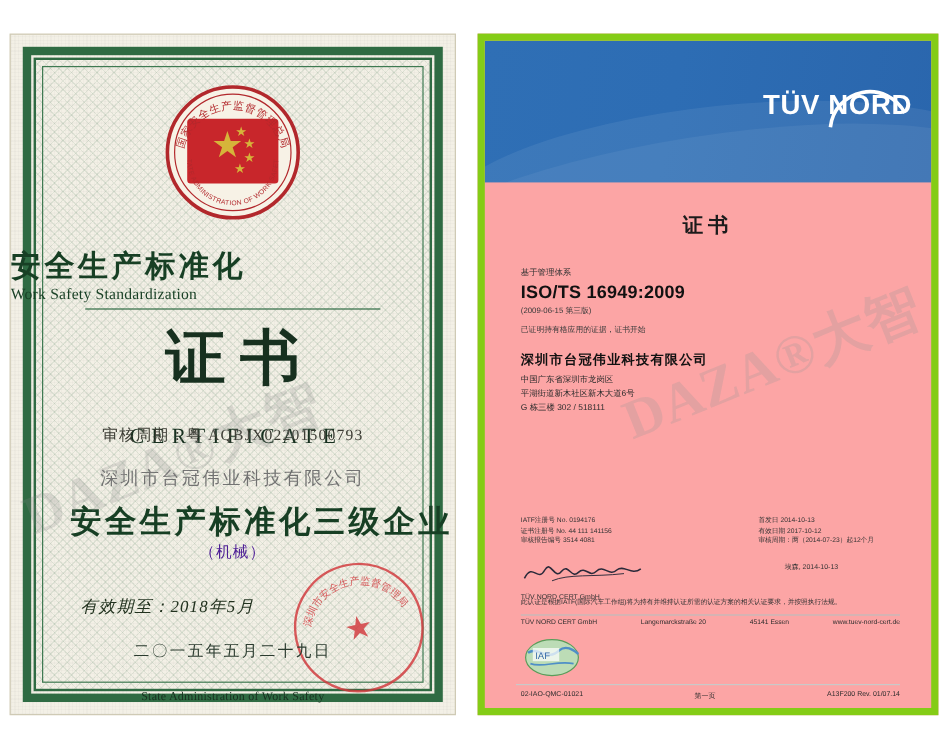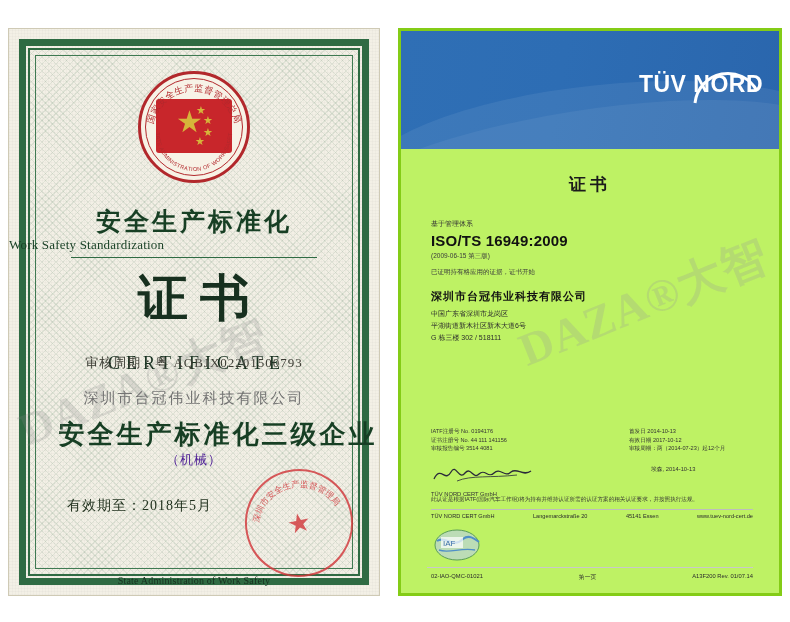--- a/index.html
+++ b/index.html
@@ -133,21 +133,21 @@
   .emblem .arc-text text.en {
     font-size: 5.6px;
     fill: #b2282c;
     letter-spacing: 0.3px;
   }
 
   .cn-title {
     position: absolute;
     left: 0; right: 0;
     top: 176px;
-    text-align: center;
+    text-align: left;
     font-family: "Liberation Serif", serif;
     font-size: 25px;
     font-weight: bold;
     color: #173f24;
     letter-spacing: 3px;
   }
   .en-title {
     position: absolute;
     left: 0; right: 0;
     top: 208px;
@@ -232,20 +232,21 @@
     letter-spacing: 1px;
   }
   .valid {
     position: absolute;
     left: 58px;
     top: 468px;
     font-family: "Liberation Serif", serif;
     font-size: 14px;
     color: #22321f;
     letter-spacing: 1px;
+    font-style: italic;
   }
   .issue-date {
     position: absolute;
     left: 0; right: 0;
     top: 505px;
     text-align: center;
     font-family: "Liberation Serif", serif;
     font-size: 13px;
     color: #2b3b2f;
     letter-spacing: 2px;
@@ -322,22 +323,22 @@
     color: rgba(150,150,150,0.25);
   }
 
   
   .cert-right {
     position: absolute;
     left: 398px;
     top: 28px;
     width: 384px;
     height: 568px;
-    background: #bef264;
-    border: 3px solid #84cc16;
+    background: #fca5a5;
+    border: 6px solid #84cc16;
     box-sizing: border-box;
     overflow: hidden;
   }
   .tuv-header {
     position: absolute;
     left: 0; top: 0;
     width: 100%;
     height: 118px;
     background: linear-gradient(100deg, #2f6fb5 0%, #2d6db4 42%, #2a66ad 100%);
     overflow: hidden;
@@ -584,20 +585,21 @@
       <svg viewBox="0 0 104 104" width="104" height="104">
         <defs>
           <path id="sealArc" d="M 10,58 A 42,42 0 0 1 94,58"></path>
         </defs>
         <text text-anchor="middle">
           <textPath href="#sealArc" startOffset="50%">深圳市安全生产监督管理局</textPath>
         </text>
       </svg>
     </div>
 
+    <div class="issue-date">二〇一五年五月二十九日</div>
     <div class="authority-en">State Administration of Work Safety</div>
   </div>
 
   <div class="wm wm-left">DAZA®大智</div>
 
   <div class="cert-right">
     <div class="tuv-header">
       <div class="swoosh1"></div>
       <div class="swoosh2"></div>
       <svg class="tuv-arc" viewBox="0 0 70 44">

